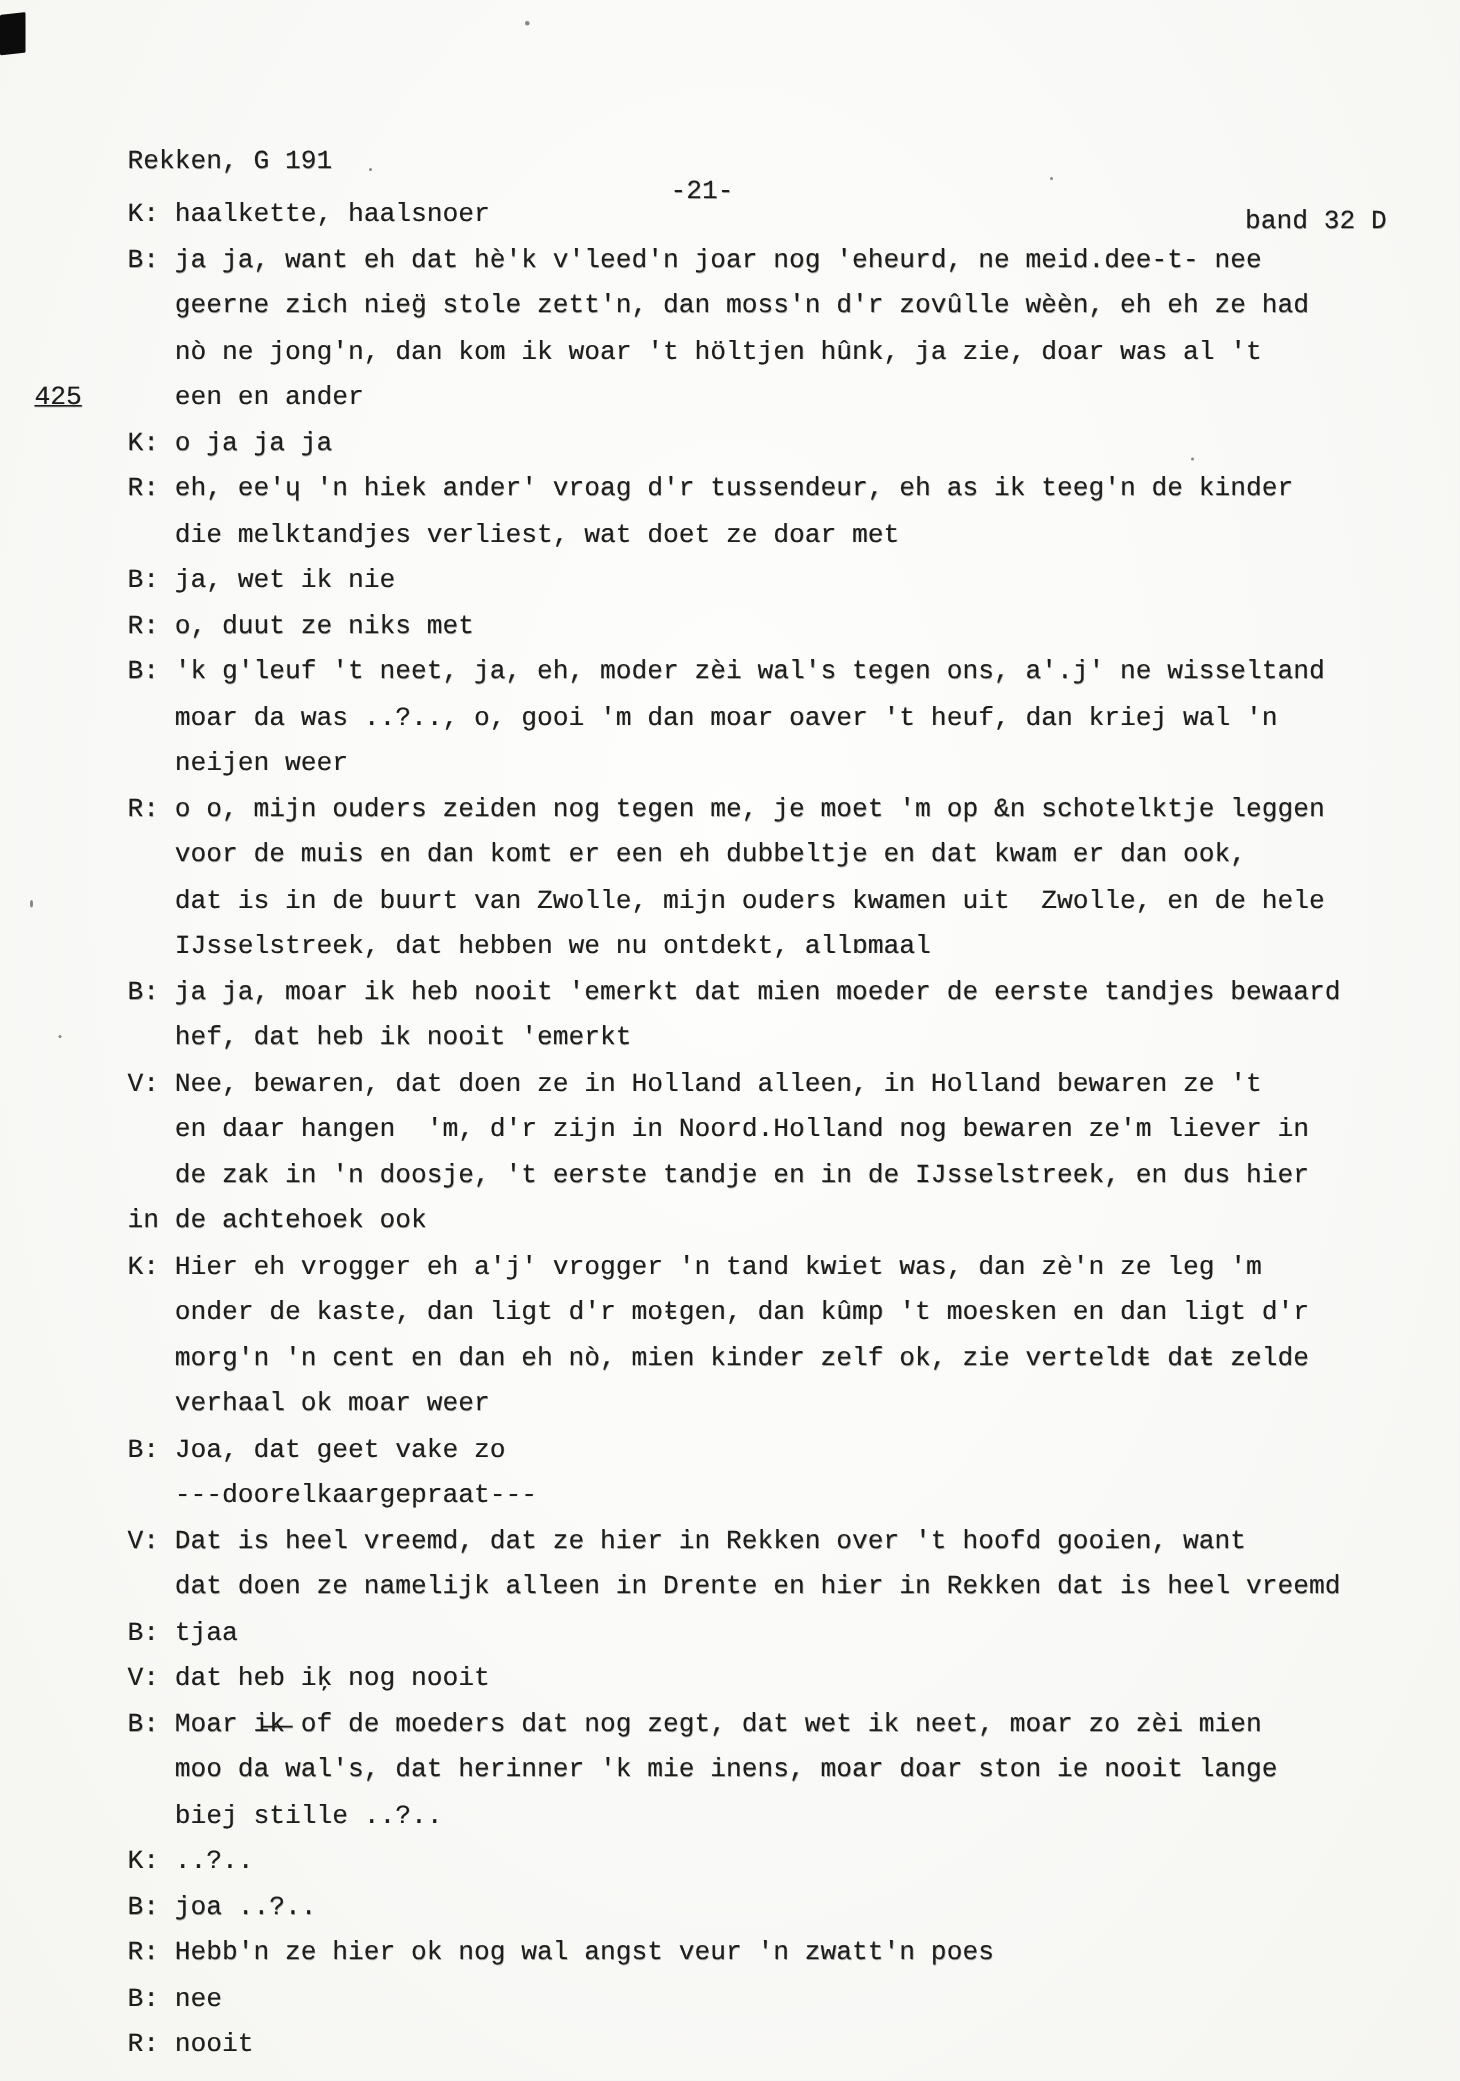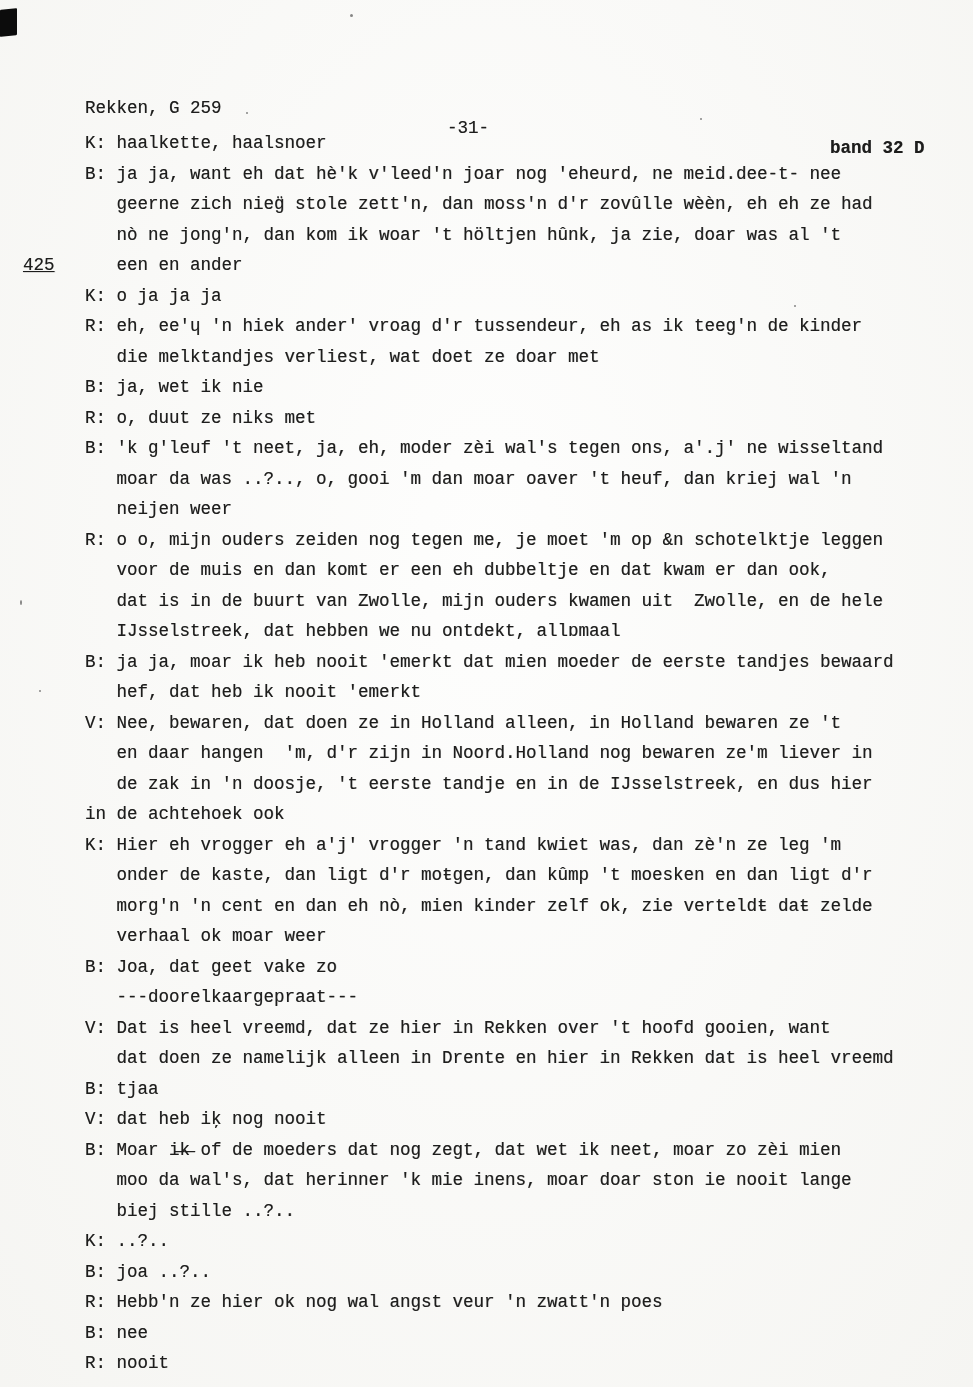--- a/index.html
+++ b/index.html
@@ -21,21 +21,21 @@
     position:absolute;left:0;top:9px;width:17px;height:27px;
     background:#0c0c0c;
     transform:skewY(-6deg);
     border-radius:1px;
   }
   .speck{position:absolute;background:rgba(40,40,40,0.55);border-radius:50%;}
 
   .header{position:absolute;top:78px;left:0;width:100%;height:24px;font-size:17.5px;}
   .header .h-left{position:absolute;left:85px;}
   .header .h-center{position:absolute;left:447px;}
-  .header .h-right{position:absolute;left:830px;font-weight:bold;}
+  .header .h-right{position:absolute;left:830px;}
 
   .typewriter{
     text-shadow:0.35px 0.35px 0 rgba(25,25,25,0.38), -0.2px 0 0 rgba(25,25,25,0.18);
     white-space:pre;
   }
 
   .transcript{
     position:absolute;top:128px;left:85px;width:860px;
     font-size:17.5px;
   }
@@ -63,20 +63,20 @@
 
   <div class="corner-mark"></div>
   <div class="speck" style="left:350px;top:14px;width:3px;height:3px;"></div>
   <div class="speck" style="left:246px;top:112px;width:2px;height:2px;"></div>
   <div class="speck" style="left:700px;top:118px;width:2px;height:2px;"></div>
   <div class="speck" style="left:794px;top:305px;width:2px;height:2px;"></div>
   <div class="speck" style="left:20px;top:600px;width:2px;height:5px;"></div>
   <div class="speck" style="left:39px;top:690px;width:2px;height:2px;"></div>
 
   <div class="header typewriter">
-    <span class="h-left">Rekken, G 259</span>
-    <span class="h-center">-31-</span>
+    <span class="h-left">Rekken, G 191</span>
+    <span class="h-center">-21-</span>
     <span class="h-right">band 32 D</span>
   </div>
 
   <div class="transcript typewriter" id="transcript"><div class="line label"><span class="label">K: </span><span class="text">haalkette, haalsnoer</span></div><div class="line label"><span class="label">B: </span><span class="text">ja ja, want eh dat hè'k v'leed'n joar nog 'eheurd, ne meid.dee-t- nee</span></div><div class="line cont"><span class="label">X: </span><span class="text">geerne zich nieg̈ stole zett'n, dan moss'n d'r zovûlle wèèn, eh eh ze had</span></div><div class="line cont"><span class="label">X: </span><span class="text">nò ne jong'n, dan kom ik woar 't höltjen hûnk, ja zie, doar was al 't</span></div><div class="line cont"><span class="margin-num">425</span><span class="label">X: </span><span class="text">een en ander</span></div><div class="line label"><span class="label">K: </span><span class="text">o ja ja ja</span></div><div class="line label"><span class="label">R: </span><span class="text">eh, ee'ɥ 'n hiek ander' vroag d'r tussendeur, eh as ik teeg'n de kinder</span></div><div class="line cont"><span class="label">X: </span><span class="text">die melktandjes verliest, wat doet ze doar met</span></div><div class="line label"><span class="label">B: </span><span class="text">ja, wet ik nie</span></div><div class="line label"><span class="label">R: </span><span class="text">o, duut ze niks met</span></div><div class="line label"><span class="label">B: </span><span class="text">'k g'leuf 't neet, ja, eh, moder zèi wal's tegen ons, a'.j' ne wisseltand</span></div><div class="line cont"><span class="label">X: </span><span class="text">moar da was ..?.., o, gooi 'm dan moar oaver 't heuf, dan kriej wal 'n</span></div><div class="line cont"><span class="label">X: </span><span class="text">neijen weer</span></div><div class="line label"><span class="label">R: </span><span class="text">o o, mijn ouders zeiden nog tegen me, je moet 'm op &amp;n schotelktje leggen</span></div><div class="line cont"><span class="label">X: </span><span class="text">voor de muis en dan komt er een eh dubbeltje en dat kwam er dan ook,</span></div><div class="line cont"><span class="label">X: </span><span class="text">dat is in de buurt van Zwolle, mijn ouders kwamen uit  Zwolle, en de hele</span></div><div class="line cont"><span class="label">X: </span><span class="text">IJsselstreek, dat hebben we nu ontdekt, allɒmaal</span></div><div class="line label"><span class="label">B: </span><span class="text">ja ja, moar ik heb nooit 'emerkt dat mien moeder de eerste tandjes bewaard</span></div><div class="line cont"><span class="label">X: </span><span class="text">hef, dat heb ik nooit 'emerkt</span></div><div class="line label"><span class="label">V: </span><span class="text">Nee, bewaren, dat doen ze in Holland alleen, in Holland bewaren ze 't</span></div><div class="line cont"><span class="label">X: </span><span class="text">en daar hangen  'm, d'r zijn in Noord.Holland nog bewaren ze'm liever in</span></div><div class="line cont"><span class="label">X: </span><span class="text">de zak in 'n doosje, 't eerste tandje en in de IJsselstreek, en dus hier</span></div><div class="line outdent"><span class="text">in de achtehoek ook</span></div><div class="line label"><span class="label">K: </span><span class="text">Hier eh vrogger eh a'j' vrogger 'n tand kwiet was, dan zè'n ze leg 'm</span></div><div class="line cont"><span class="label">X: </span><span class="text">onder de kaste, dan ligt d'r moŧgen, dan kûmp 't moesken en dan ligt d'r</span></div><div class="line cont"><span class="label">X: </span><span class="text">morg'n 'n cent en dan eh nò, mien kinder zelf ok, zie verteldŧ daŧ zelde</span></div><div class="line cont"><span class="label">X: </span><span class="text">verhaal ok moar weer</span></div><div class="line label"><span class="label">B: </span><span class="text">Joa, dat geet vake zo</span></div><div class="line cont"><span class="label">X: </span><span class="text">---doorelkaargepraat---</span></div><div class="line label"><span class="label">V: </span><span class="text">Dat is heel vreemd, dat ze hier in Rekken over 't hoofd gooien, want</span></div><div class="line cont"><span class="label">X: </span><span class="text">dat doen ze namelijk alleen in Drente en hier in Rekken dat is heel vreemd</span></div><div class="line label"><span class="label">B: </span><span class="text">tjaa</span></div><div class="line label"><span class="label">V: </span><span class="text">dat heb iķ nog nooit</span></div><div class="line label"><span class="label">B: </span><span class="text">Moar i̶k̶ of de moeders dat nog zegt, dat wet ik neet, moar zo zèi mien</span></div><div class="line cont"><span class="label">X: </span><span class="text">moo da wal's, dat herinner 'k mie inens, moar doar ston ie nooit lange</span></div><div class="line cont"><span class="label">X: </span><span class="text">biej stille ..?..</span></div><div class="line label"><span class="label">K: </span><span class="text">..?..</span></div><div class="line label"><span class="label">B: </span><span class="text">joa ..?..</span></div><div class="line label"><span class="label">R: </span><span class="text">Hebb'n ze hier ok nog wal angst veur 'n zwatt'n poes</span></div><div class="line label"><span class="label">B: </span><span class="text">nee</span></div><div class="line label"><span class="label">R: </span><span class="text">nooit</span></div></div>
 
 </div>
 
 </body></html>

